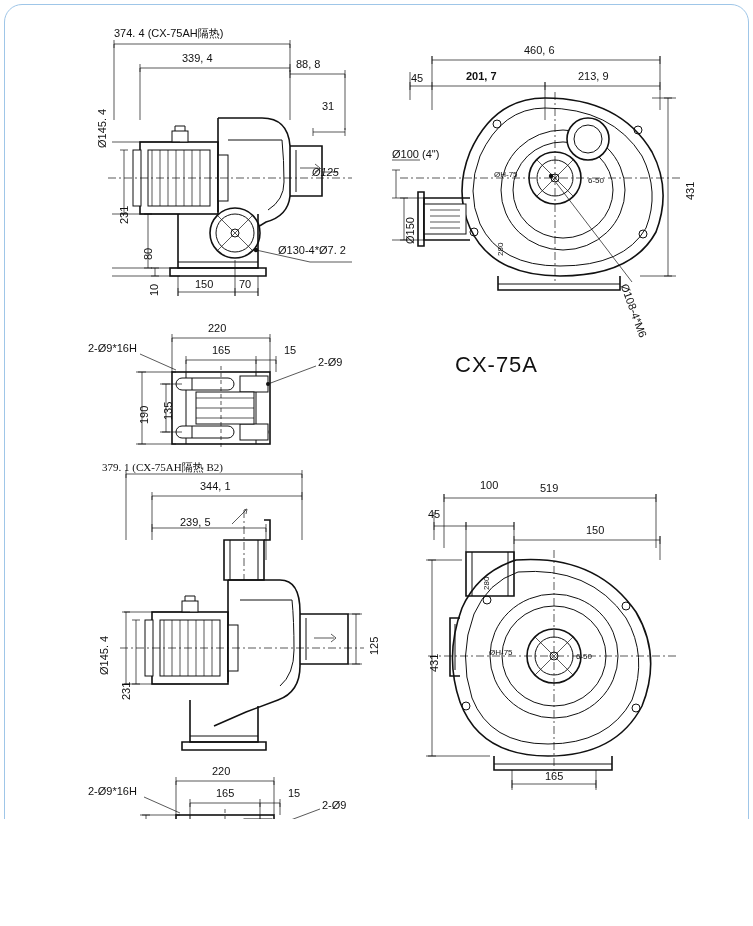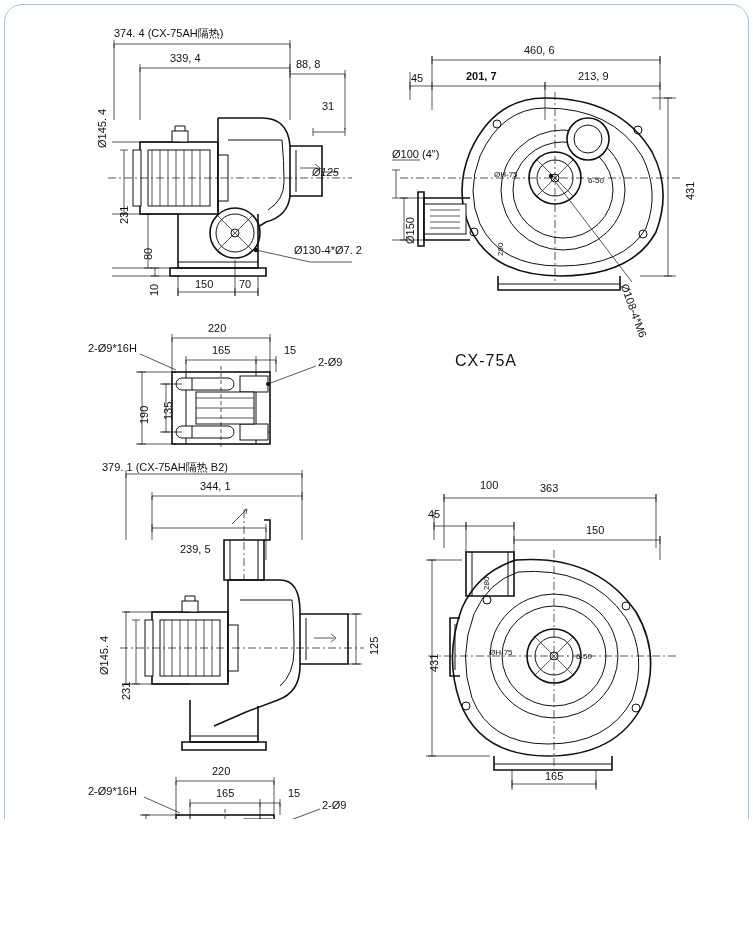--- a/index.html
+++ b/index.html
@@ -1,21 +1,21 @@
 <!DOCTYPE html>
 <html><head>
 <meta charset="utf-8">
 <style>
   html,body{margin:0;padding:0;background:#ffffff;}
   body{font-family:"Liberation Sans", sans-serif;}
   #page{position:relative;width:753px;height:819px;background:#fff;overflow:hidden;}
   .frame{position:absolute;left:4px;top:4px;width:745px;height:918px;border:1px solid #9fc6e8;border-radius:18px;box-sizing:border-box;}
   svg{position:absolute;left:0;top:0;width:753px;height:926px;}
   .lbl{position:absolute;font-size:11px;color:#111;white-space:nowrap;}
-  .lbl.big{font-size:16px;letter-spacing:1px;}
+  .lbl.big{font-size:22px;letter-spacing:1px;}
   .lbl.rot{transform-origin:0 0;}
   .ln{stroke:#111;fill:none;stroke-width:1;}
   .ln2{stroke:#111;fill:none;stroke-width:1.6;}
   .thin{stroke:#111;fill:none;stroke-width:0.7;}
   .dash{stroke:#111;fill:none;stroke-width:0.7;stroke-dasharray:8 3 2 3;}
   .dash2{stroke:#111;fill:none;stroke-width:0.7;stroke-dasharray:4 3;}
   .wh{fill:#ffffff;}
 </style>
 </head>
 <body>
@@ -263,31 +263,31 @@
       <path class="thin" d="M432 560 L432 756"></path>
       <path class="thin" d="M428 560 L436 560 M428 756 L436 756"></path>
       <path class="thin" d="M426 560 L462 560 M426 756 L490 756"></path>
 
       <path class="dash" d="M554 550 L554 774"></path>
       <path class="dash" d="M428 656 L676 656"></path>
     </g>
   </svg>
 
   <div class="lbl" style="left:114px;top:26px;">374. 4 (CX-75AH隔热)</div>
-  <div class="lbl" style="left:170px;top:52px;">339, 4</div>
+  <div class="lbl" style="left:182px;top:52px;">339, 4</div>
   <div class="lbl" style="left:296px;top:58px;">88, 8</div>
   <div class="lbl" style="left:322px;top:100px;">31</div>
   <div class="lbl" style="left:312px;top:166px;font-style:italic;">Ø125</div>
   <div class="lbl rot" style="left:96px;top:148px;transform:rotate(-90deg);transform-origin:0 0;">Ø145. 4</div>
   <div class="lbl rot" style="left:118px;top:224px;transform:rotate(-90deg);transform-origin:0 0;">231</div>
   <div class="lbl rot" style="left:142px;top:260px;transform:rotate(-90deg);transform-origin:0 0;">80</div>
   <div class="lbl rot" style="left:148px;top:296px;transform:rotate(-90deg);transform-origin:0 0;">10</div>
   <div class="lbl" style="left:195px;top:278px;">150</div>
   <div class="lbl" style="left:239px;top:278px;">70</div>
-  <div class="lbl" style="left:294px;top:244px;">Ø130-4*Ø7. 2</div>
+  <div class="lbl" style="left:278px;top:244px;">Ø130-4*Ø7. 2</div>
 
   <div class="lbl" style="left:524px;top:44px;">460, 6</div>
   <div class="lbl" style="left:411px;top:72px;">45</div>
   <div class="lbl" style="left:466px;top:70px;font-weight:bold;">201, 7</div>
   <div class="lbl" style="left:578px;top:70px;text-align:center;">213, 9</div>
   <div class="lbl" style="left:392px;top:148px;">Ø100 (4")</div>
   <div class="lbl rot" style="left:404px;top:244px;transform:rotate(-90deg);transform-origin:0 0;">Ø150</div>
   <div class="lbl rot" style="left:684px;top:200px;transform:rotate(-90deg);transform-origin:0 0;">431</div>
   <div class="lbl rot" style="left:630px;top:282px;transform:rotate(70deg);transform-origin:0 0;">Ø108-4*M6</div>
   <div class="lbl" style="left:494px;top:170px;font-size:8px;">ØH-75</div>
@@ -296,28 +296,28 @@
   <div class="lbl big" style="left:455px;top:352px;">CX-75A</div>
 
   <div class="lbl" style="left:208px;top:322px;">220</div>
   <div class="lbl" style="left:212px;top:344px;">165</div>
   <div class="lbl" style="left:284px;top:344px;">15</div>
   <div class="lbl" style="left:88px;top:342px;">2-Ø9*16H</div>
   <div class="lbl" style="left:318px;top:356px;">2-Ø9</div>
   <div class="lbl rot" style="left:138px;top:424px;transform:rotate(-90deg);transform-origin:0 0;">190</div>
   <div class="lbl rot" style="left:162px;top:420px;transform:rotate(-90deg);transform-origin:0 0;">135</div>
 
-  <div class="lbl" style="left:102px;top:460px;">379. 1 (CX-75AH隔热 B2)</div>
+  <div class="lbl" style="left:102px;top:460px;font-family:Liberation Serif, serif;">379. 1 (CX-75AH隔热 B2)</div>
   <div class="lbl" style="left:200px;top:480px;">344, 1</div>
-  <div class="lbl" style="left:180px;top:543px;text-align:right;">239, 5</div>
+  <div class="lbl" style="left:180px;top:516px;text-align:right;">239, 5</div>
   <div class="lbl rot" style="left:368px;top:655px;transform:rotate(-90deg);transform-origin:0 0;">125</div>
   <div class="lbl rot" style="left:98px;top:675px;transform:rotate(-90deg);transform-origin:0 0;">Ø145. 4</div>
   <div class="lbl rot" style="left:120px;top:700px;transform:rotate(-90deg);transform-origin:0 0;">231</div>
 
-  <div class="lbl" style="left:540px;top:482px;">363</div>
+  <div class="lbl" style="left:540px;top:482px;">519</div>
   <div class="lbl" style="left:428px;top:508px;">45</div>
   <div class="lbl" style="left:480px;top:479px;">100</div>
   <div class="lbl" style="left:586px;top:524px;">150</div>
   <div class="lbl rot" style="left:428px;top:672px;transform:rotate(-90deg);transform-origin:0 0;">431</div>
   <div class="lbl" style="left:545px;top:770px;">165</div>
   <div class="lbl" style="left:489px;top:648px;font-size:8px;">ØH-75</div>
   <div class="lbl" style="left:576px;top:652px;font-size:8px;">6-50</div>
   <div class="lbl rot" style="left:482px;top:590px;font-size:8px;transform:rotate(-90deg);transform-origin:0 0;">280</div>
 
   <div class="lbl" style="left:212px;top:765px;">220</div>

